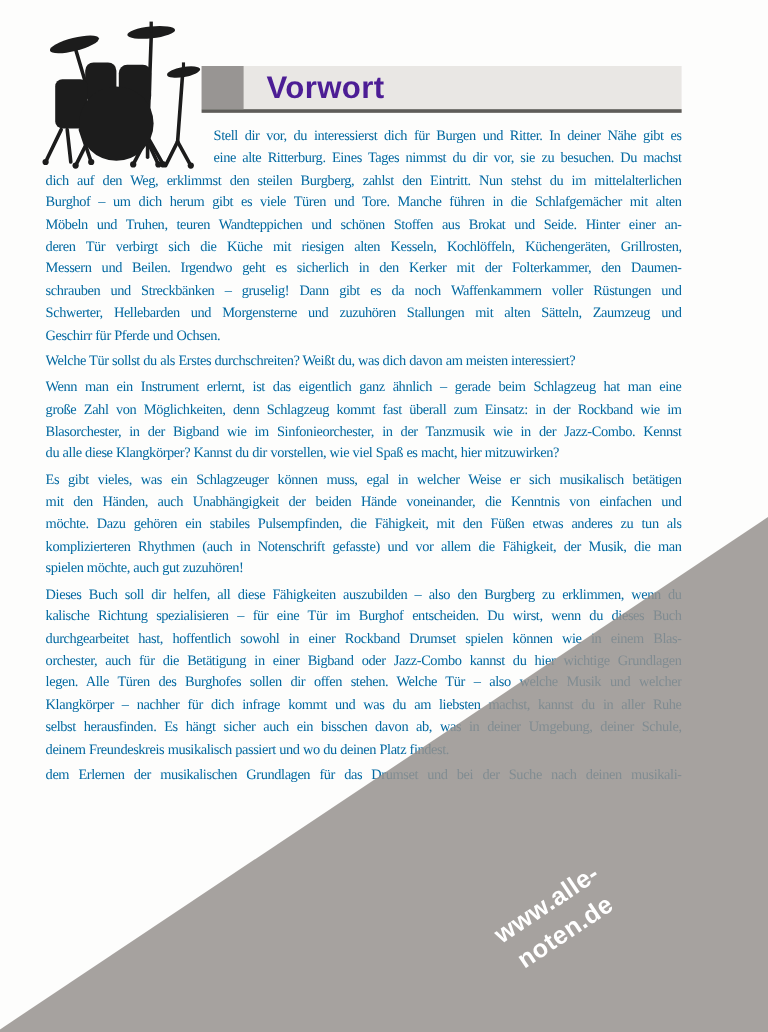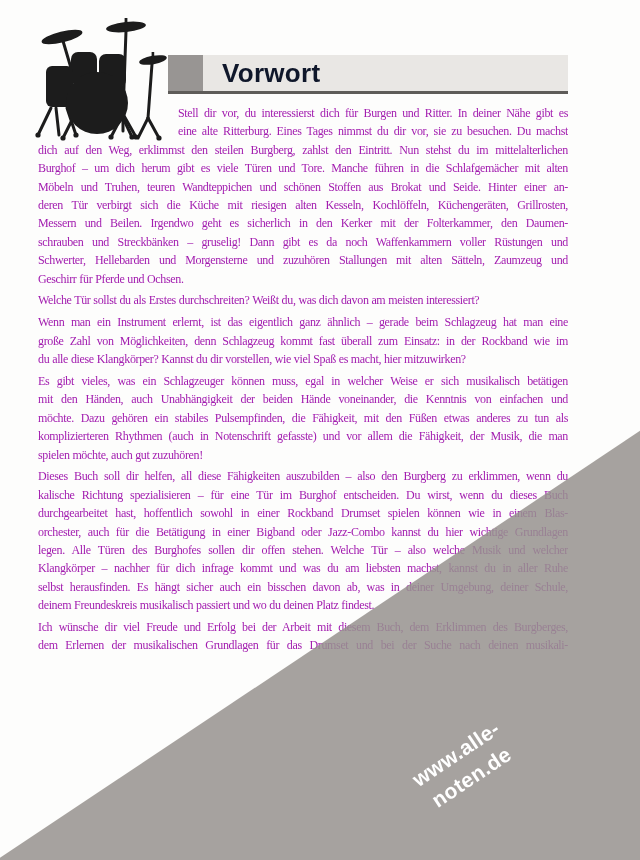--- a/index.html
+++ b/index.html
@@ -22,27 +22,27 @@
     display:flex;align-items:center;
   }
   .header-square{
     position:absolute;left:0;top:0;width:35px;height:36px;
     background:#989593;
   }
   .header-title{
     margin-left:54px;
     font-family:"Liberation Sans", sans-serif;
     font-weight:700;font-size:26px;line-height:36px;
-    color:#0f172a;letter-spacing:0.3px;
+    color:#4c1d95;letter-spacing:0.3px;
   }
 
   
   .body-text{
     position:absolute;left:38px;top:104px;width:530px;
-    color:#a21caf;
+    color:#0369a1;
     font-size:12px;letter-spacing:-0.35px;
     word-spacing:0.2px;
   }
   .para{margin:0 0 3.5px 0;}
   .line{
     height:18.4px;line-height:18.4px;
     text-align:justify;text-align-last:justify;
     overflow:hidden;white-space:nowrap;
   }
   .line.last{text-align-last:left;}
@@ -135,41 +135,41 @@
         <div class="line">schrauben und Streckbänken – gruselig! Dann gibt es da noch Waffenkammern voller Rüstungen und</div>
         <div class="line">Schwerter, Hellebarden und Morgensterne und zuzuhören Stallungen mit alten Sätteln, Zaumzeug und</div>
         <div class="line last">Geschirr für Pferde und Ochsen.</div>
       </div>
       <div class="para">
         <div class="line last">Welche Tür sollst du als Erstes durchschreiten? Weißt du, was dich davon am meisten interessiert?</div>
       </div>
       <div class="para">
         <div class="line">Wenn man ein Instrument erlernt, ist das eigentlich ganz ähnlich – gerade beim Schlagzeug hat man eine</div>
         <div class="line">große Zahl von Möglichkeiten, denn Schlagzeug kommt fast überall zum Einsatz: in der Rockband wie im</div>
+        <div class="line">Blasorchester, in der Bigband wie im Sinfonieorchester, in der Tanzmusik wie in der Jazz-Combo. Kennst</div>
         <div class="line last">du alle diese Klangkörper? Kannst du dir vorstellen, wie viel Spaß es macht, hier mitzuwirken?</div>
       </div>
       <div class="para">
         <div class="line">Es gibt vieles, was ein Schlagzeuger können muss, egal in welcher Weise er sich musikalisch betätigen</div>
         <div class="line">mit den Händen, auch Unabhängigkeit der beiden Hände voneinander, die Kenntnis von einfachen und</div>
         <div class="line">möchte. Dazu gehören ein stabiles Pulsempfinden, die Fähigkeit, mit den Füßen etwas anderes zu tun als</div>
         <div class="line">komplizierteren Rhythmen (auch in Notenschrift gefasste) und vor allem die Fähigkeit, der Musik, die man</div>
         <div class="line last">spielen möchte, auch gut zuzuhören!</div>
       </div>
       <div class="para">
         <div class="line">Dieses Buch soll dir helfen, all diese Fähigkeiten auszubilden – also den Burgberg zu erklimmen, wenn du</div>
         <div class="line">kalische Richtung spezialisieren – für eine Tür im Burghof entscheiden. Du wirst, wenn du dieses Buch</div>
         <div class="line">durchgearbeitet hast, hoffentlich sowohl in einer Rockband Drumset spielen können wie in einem Blas-</div>
         <div class="line">orchester, auch für die Betätigung in einer Bigband oder Jazz-Combo kannst du hier wichtige Grundlagen</div>
         <div class="line">legen. Alle Türen des Burghofes sollen dir offen stehen. Welche Tür – also welche Musik und welcher</div>
         <div class="line">Klangkörper – nachher für dich infrage kommt und was du am liebsten machst, kannst du in aller Ruhe</div>
         <div class="line">selbst herausfinden. Es hängt sicher auch ein bisschen davon ab, was in deiner Umgebung, deiner Schule,</div>
         <div class="line last">deinem Freundeskreis musikalisch passiert und wo du deinen Platz findest.</div>
       </div>
       <div class="para">
-        <div class="line">Ich wünsche dir viel Freude und Erfolg bei der Arbeit mit diesem Buch, dem Erklimmen des Burgberges,</div>
         <div class="line">dem Erlernen der musikalischen Grundlagen für das Drumset und bei der Suche nach deinen musikali-</div>
       </div>
     </div>
 
   <div class="watermark-triangle"></div>
   <div class="watermark-text">www.alle-noten.de</div>
 
 </div>
 
 </body></html>

